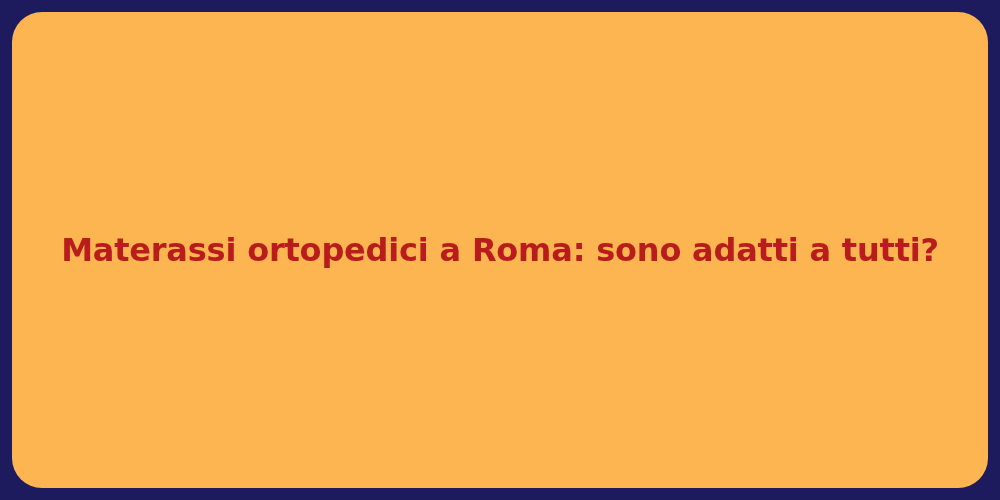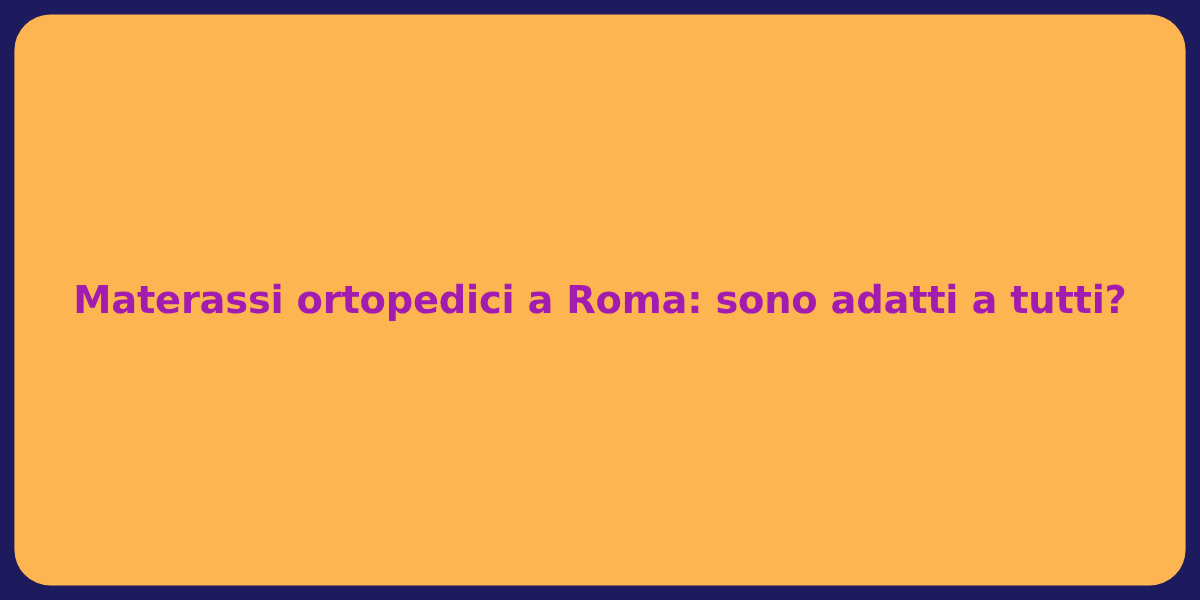--- a/index.html
+++ b/index.html
@@ -54,16 +54,16 @@
     letter-spacing: -0.2px;
     white-space: nowrap;
   }
 </style>
 </head>
 <body>
 
 <div class="banner-frame" style="background: rgb(30, 26, 94);">
   <div class="banner-card" style="background: rgb(253, 181, 81);">
     <div class="headline-wrap">
-      <h1 class="headline" style="color: #a21caf; text-align: center;">Materassi ortopedici a Roma: sono adatti a tutti?</h1>
+      <h1 class="headline" style="color: #b91c1c; text-align: center;">Materassi ortopedici a Roma: sono adatti a tutti?</h1>
     </div>
   </div>
 </div>
 
 </body></html>

